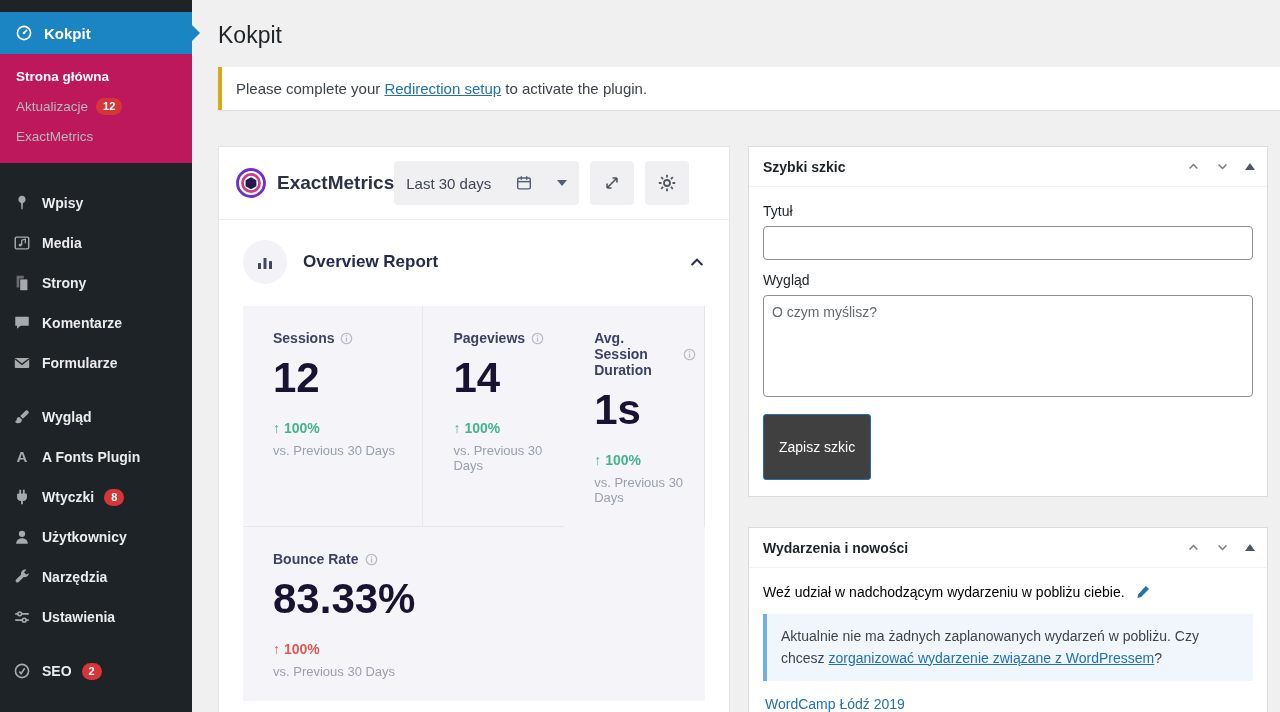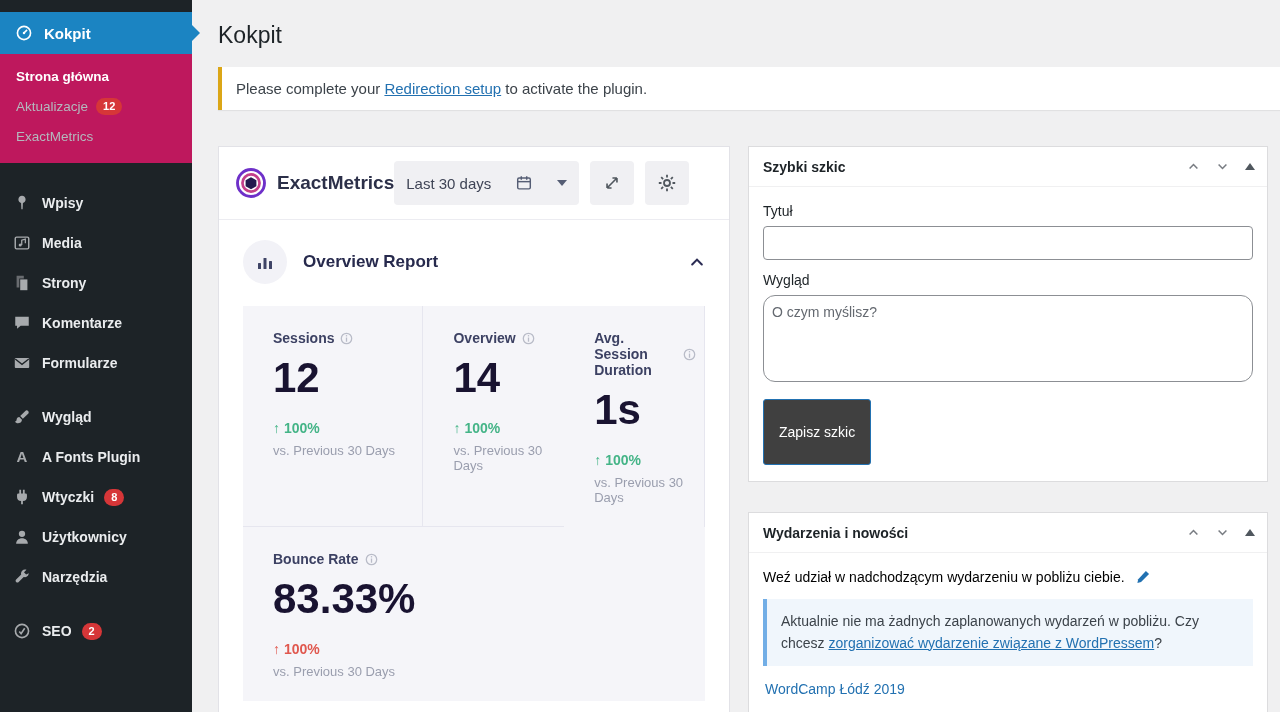--- a/index.html
+++ b/index.html
@@ -69,21 +69,21 @@
   .postbox { background:#fff; border:1px solid #dcdcde; }
   .postbox-header { display:flex; align-items:center; height:40px; padding:0 12px 0 14px; border-bottom:1px solid #f0f0f1; }
   .postbox-title { flex:1; font-size:14px; font-weight:700; color:#1d2327; }
   .pb-controls { display:flex; align-items:center; gap:16px; }
   .pb-btn { display:flex; align-items:center; justify-content:center; }
   .tri-up { width:0; height:0; border-left:5px solid transparent; border-right:5px solid transparent; border-bottom:7px solid #50575e; }
   .postbox-body { padding:12px 14px 16px; }
   .field-label { display:block; font-size:14px; color:#1d2327; margin:4px 0 7px; }
   .text-input { width:100%; height:34px; border:1px solid #8c8f94; border-radius:4px; padding:0 8px; font-size:14px;
                 font-family:"Liberation Sans", sans-serif; background:#fff; }
-  .draft-textarea { width:100%; height:87px; border:1px solid #8c8f94; border-radius:12px; padding:8px; font-size:14px;
+  .draft-textarea { width:100%; height:102px; border:1px solid #8c8f94; border-radius:4px; padding:8px; font-size:14px;
                     resize:none; font-family:"Liberation Sans", sans-serif; color:#2c3338; }
   ::placeholder { color:#646970; opacity:1; }
   .btn-primary { margin-top:13px; background:#404040; border:1px solid #2271b1; color:#fff; font-size:14px;
                  padding:24px 15px; border-radius:3px; font-family:"Liberation Sans", sans-serif; }
   .events-intro { display:flex; align-items:center; gap:10px; font-size:14px; color:#000000; padding:4px 0 14px; }
   .events-note { background:#f0f6fc; border-left:4px solid #72aee6; padding:12px 14px; font-size:14px; color:#3c434a; line-height:1.55; }
   .event-link { display:block; padding:15px 2px 6px; font-size:14px; color:#2271b1; text-decoration:none; }
 </style>
 </head>
 <body>
@@ -194,20 +194,30 @@
         </span>
         <span data-interactable="false">Użytkownicy</span>
       </div>
       <div class="sb-item" data-interactable="true">
         <span class="icon18" data-interactable="false">
           <svg width="18" height="18" viewBox="0 0 20 20">
               <path fill="currentColor" d="M17.5 5.7c0 .4-.1.9-.2 1.3-.5 1.9-2.2 3.2-4.2 3.2-.4 0-.8-.1-1.2-.2L6.3 15.6c-.8.8-2 .8-2.8 0s-.8-2 0-2.8L9.1 7.2C9 6.8 8.9 6.4 8.9 6c0-2.4 2-4.4 4.4-4.4.6 0 1.2.1 1.7.4l-2.8 2.7 2.4 2.4z"></path>
             </svg>
         </span>
         <span data-interactable="false">Narzędzia</span>
+      </div>
+      <div class="sb-item" data-interactable="true">
+        <span class="icon18" data-interactable="false">
+          <svg width="18" height="18" viewBox="0 0 20 20">
+              <path stroke="currentColor" stroke-width="1.8" d="M2.5 6.5h15M2.5 13.5h15"></path>
+              <circle cx="7.5" cy="6.5" r="2.1" fill="#1d2327" stroke="currentColor" stroke-width="1.8"></circle>
+              <circle cx="12.5" cy="13.5" r="2.1" fill="#1d2327" stroke="currentColor" stroke-width="1.8"></circle>
+            </svg>
+        </span>
+        <span data-interactable="false">Ustawienia</span>
       </div>
 
       <div class="sb-item gap-top" data-interactable="true">
         <span class="icon18" data-interactable="false">
           <svg width="18" height="18" viewBox="0 0 20 20">
               <circle cx="10" cy="10" r="7.3" fill="none" stroke="currentColor" stroke-width="1.8"></circle>
               <path d="M7 10.5 9 13l4-6" fill="none" stroke="currentColor" stroke-width="1.8"></path>
             </svg>
         </span>
         <span data-interactable="false">SEO</span>
@@ -297,21 +307,21 @@
             <div class="em-stat-value" data-interactable="false">12</div>
             <div class="em-stat-change up" data-interactable="false">
               <span data-interactable="false">↑</span>
               <span data-interactable="false">100%</span>
             </div>
             <div class="em-stat-vs" data-interactable="false">vs. Previous 30 Days</div>
           </div>
 
           <div class="em-stat" data-interactable="false">
             <div class="em-stat-label">
-              <span data-interactable="false">Overview</span>
+              <span data-interactable="false">Pageviews</span>
               <span class="info" data-interactable="true">
                   <svg width="13" height="13" viewBox="0 0 20 20">
                     <circle cx="10" cy="10" r="8" fill="none" stroke="#b9bcc8" stroke-width="2"></circle>
                     <rect x="9" y="8.5" width="2" height="6.5" fill="#b9bcc8"></rect>
                     <rect x="9" y="4.8" width="2" height="2" fill="#b9bcc8"></rect>
                   </svg>
                 </span>
             </div>
             <div class="em-stat-value" data-interactable="false">14</div>
             <div class="em-stat-change up" data-interactable="false">

